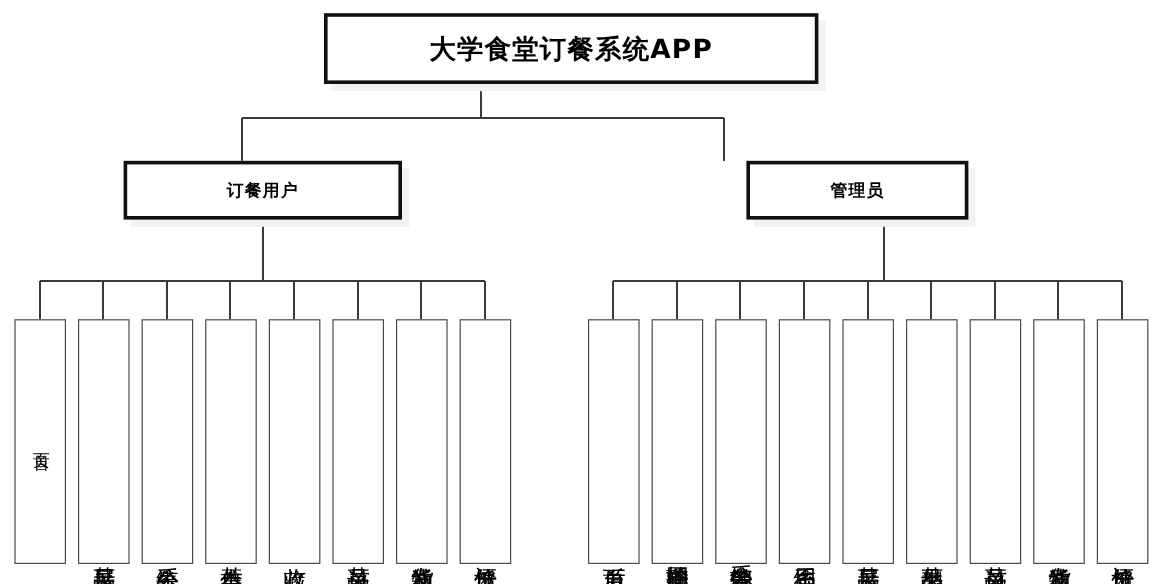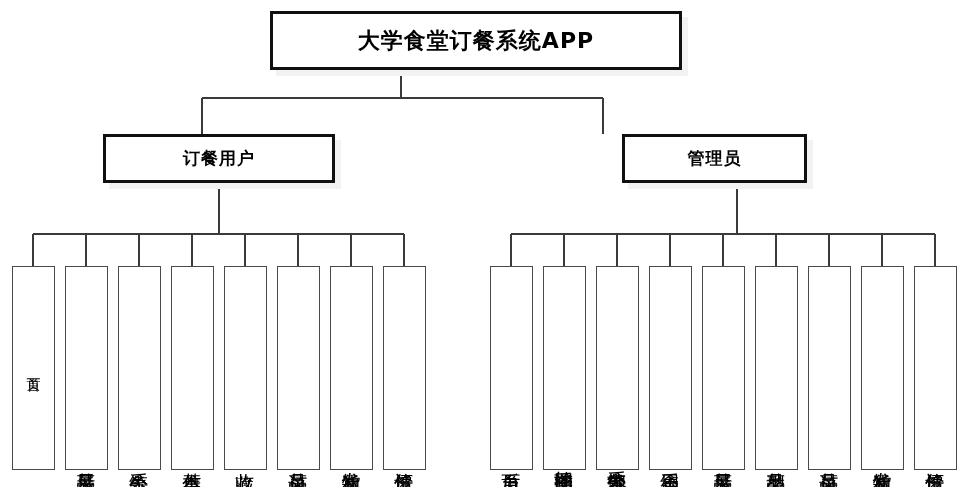--- a/index.html
+++ b/index.html
@@ -42,21 +42,21 @@
     font-weight: bold;
     font-size: 22px;
     letter-spacing: 1px;
     text-align: center;
   }
   
   .node-actor {
     border: 3px solid #101010;
     box-shadow: 6px 6px 0 0 #f2f2f2;
     font-weight: bold;
-    font-size: 17px;
+    font-size: 14px;
     letter-spacing: 1px;
   }
   
   .node-leaf {
     border: 1.5px solid #4a4a4a;
     font-size: 19px;
     font-weight: normal;
     line-height: 1.08;
     padding: 6px 0 8px 0;
     align-items: flex-end;

